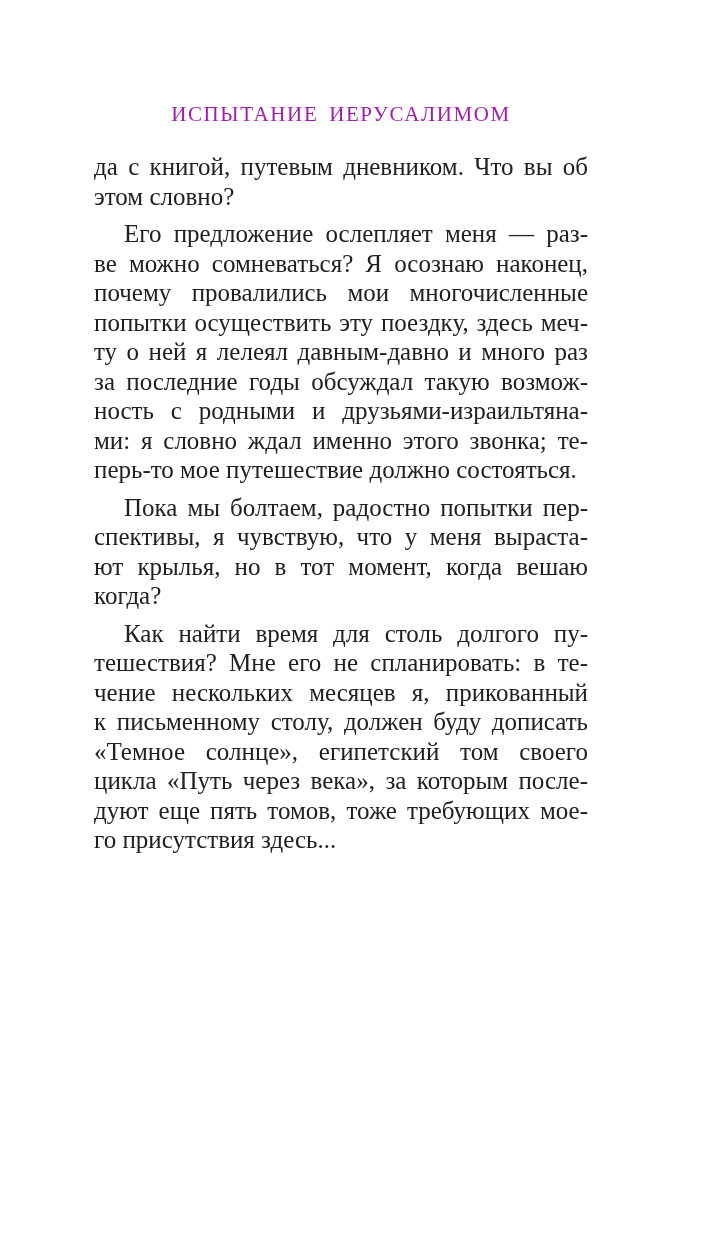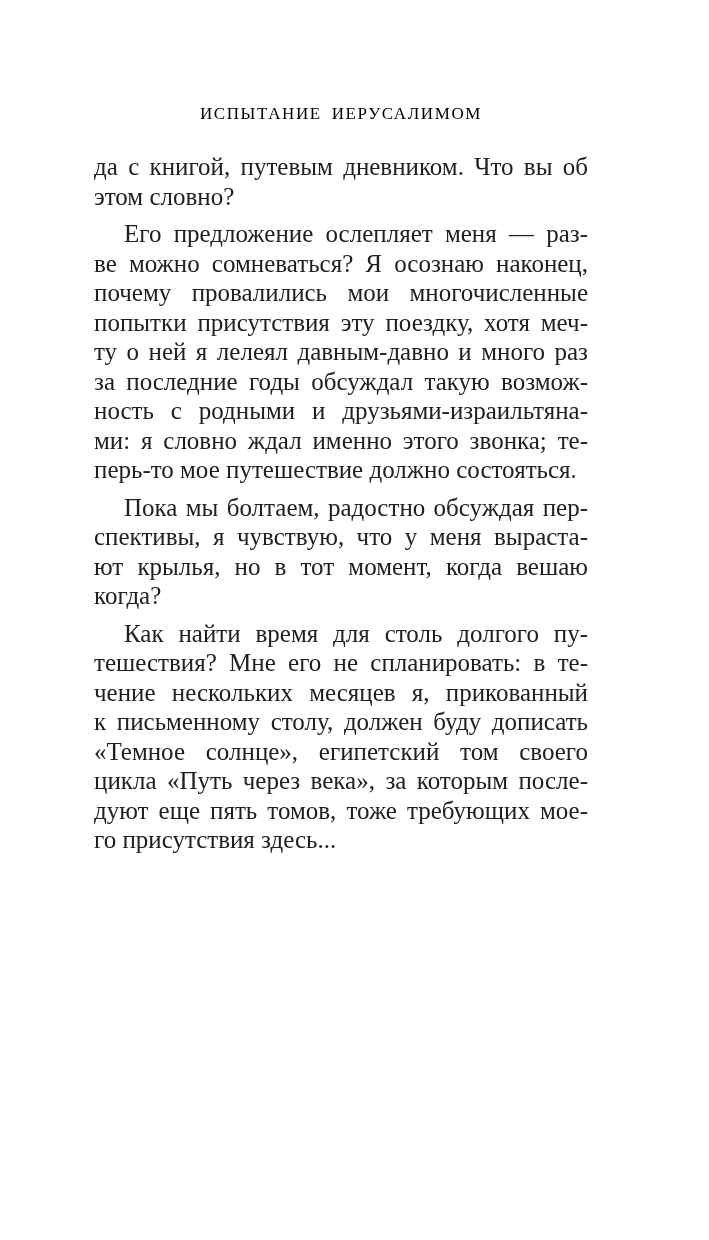--- a/index.html
+++ b/index.html
@@ -15,25 +15,25 @@
     overflow: hidden;
     font-family: "Liberation Serif", "DejaVu Serif", serif;
     color: #202024;
   }
   .chapter-header {
     position: absolute;
     top: 104px;
     left: 94px;
     width: 494px;
     text-align: center;
-    font-size: 17px;
+    font-size: 21px;
     line-height: 20px;
     letter-spacing: 1.6px;
     word-spacing: 4px;
-    color: #000000;
+    color: #a21caf;
   }
   .page-body {
     position: absolute;
     top: 152px;
     left: 94px;
     width: 494px;
     font-size: 25px;
     line-height: 29.5px;
   }
   .paragraph {
@@ -62,29 +62,29 @@
   <div class="chapter-header">ИСПЫТАНИЕ ИЕРУСАЛИМОМ</div>
   <div class="page-body" id="page-body">
       <div class="paragraph">
         <div class="line">да с книгой, путевым дневником. Что вы об</div>
         <div class="line last">этом словно?</div>
       </div>
       <div class="paragraph">
         <div class="line indented">Его предложение ослепляет меня — раз-</div>
         <div class="line">ве можно сомневаться? Я осознаю наконец,</div>
         <div class="line">почему провалились мои многочисленные</div>
-        <div class="line">попытки присутствия эту поездку, хотя меч-</div>
+        <div class="line">попытки осуществить эту поездку, здесь меч-</div>
         <div class="line">ту о ней я лелеял давным-давно и много раз</div>
         <div class="line">за последние годы обсуждал такую возмож-</div>
         <div class="line">ность с родными и друзьями-израильтяна-</div>
         <div class="line">ми: я словно ждал именно этого звонка; те-</div>
         <div class="line last">перь-то мое путешествие должно состояться.</div>
       </div>
       <div class="paragraph">
-        <div class="line indented">Пока мы болтаем, радостно обсуждая пер-</div>
+        <div class="line indented">Пока мы болтаем, радостно попытки пер-</div>
         <div class="line">спективы, я чувствую, что у меня выраста-</div>
         <div class="line">ют крылья, но в тот момент, когда вешаю</div>
         <div class="line last">когда?</div>
       </div>
       <div class="paragraph">
         <div class="line indented">Как найти время для столь долгого пу-</div>
         <div class="line">тешествия? Мне его не спланировать: в те-</div>
         <div class="line">чение нескольких месяцев я, прикованный</div>
         <div class="line">к письменному столу, должен буду дописать</div>
         <div class="line">«Темное солнце», египетский том своего</div>

